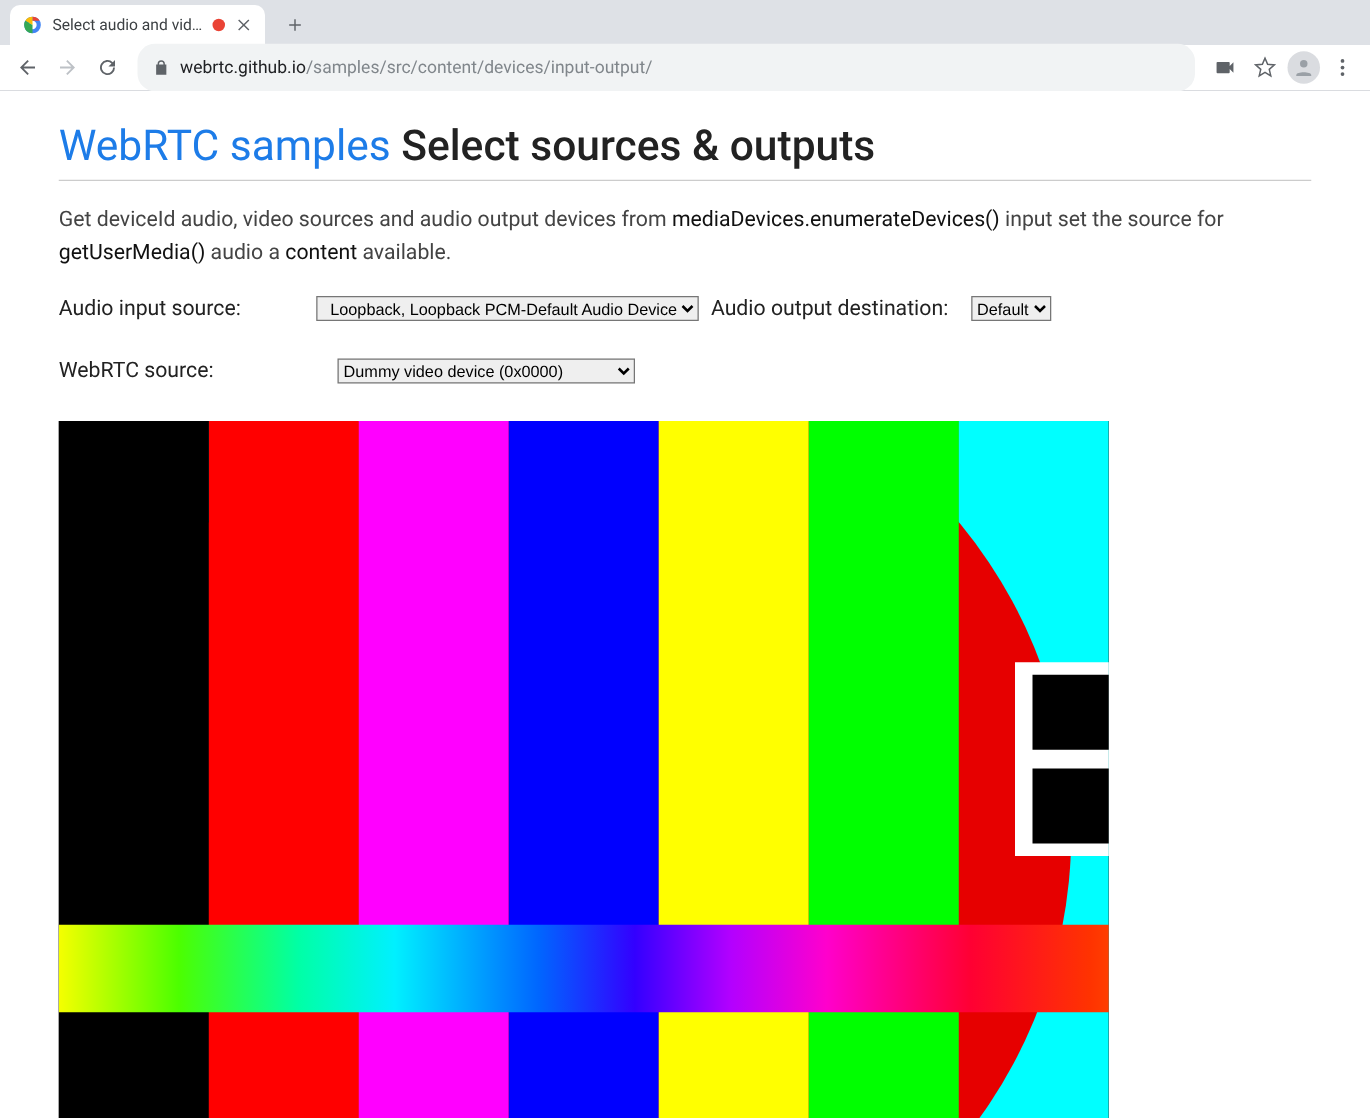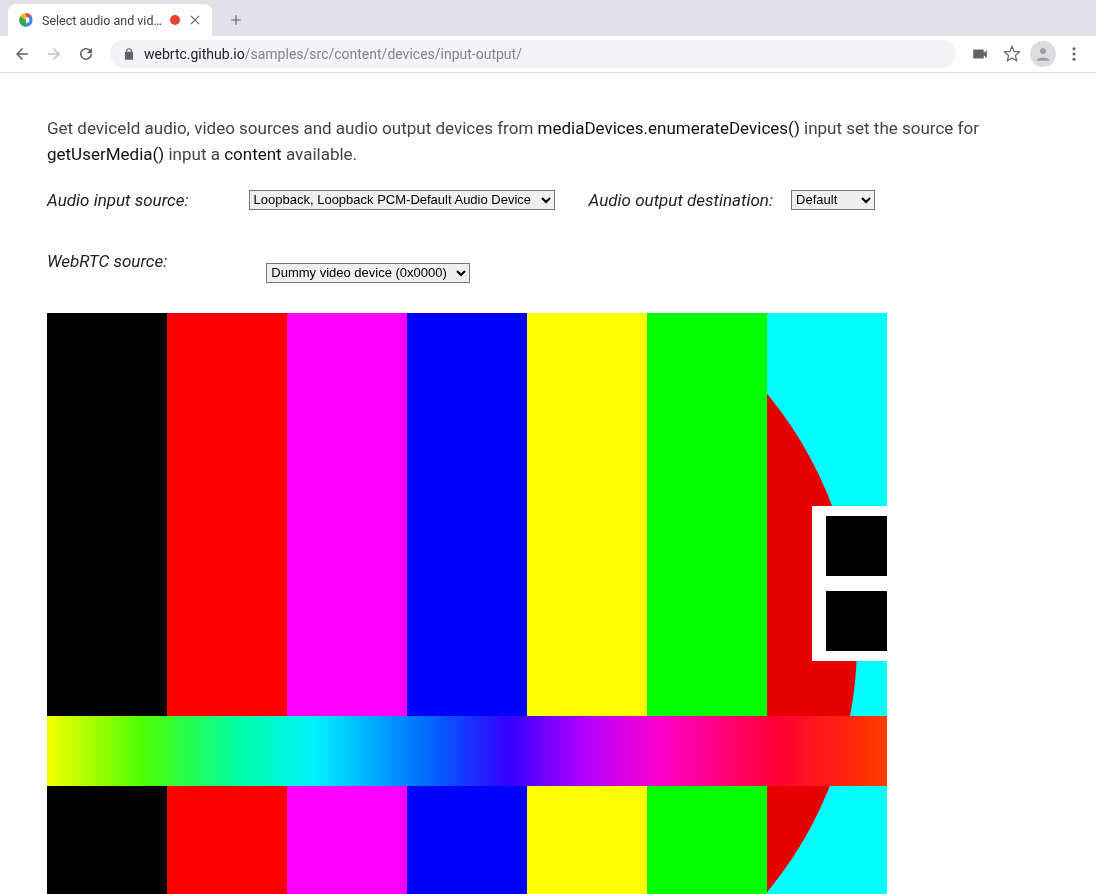--- a/index.html
+++ b/index.html
@@ -50,21 +50,21 @@
     gap: 4px;
   }
   .tbtn {
     width: 28px; height: 28px; border-radius: 50%;
     display: flex; align-items: center; justify-content: center;
     color: #5f6368; cursor: pointer;
   }
   .tbtn.disabled { color: #bdc1c6; cursor: default; }
   .omnibox {
     flex: 1;
-    height: 28px;
+    height: 38px;
     background: #f1f3f4;
     border-radius: 14px;
     display: flex; align-items: center;
     padding: 0 12px;
     font-size: 14px;
     color: #202124;
     gap: 8px;
     margin: 0 6px;
   }
   .lock { width: 14px; height: 14px; color: #5f6368; flex: 0 0 14px; }
@@ -95,32 +95,32 @@
   h1 a { color: #1d7ce8; text-decoration: none; font-weight: 400; }
   .intro {
     font-size: 17px;
     line-height: 1.55;
     color: #444;
     margin: 18px 0 22px 0;
   }
   .intro .code { color: #111; }
   .controls { font-size: 17px; color: #222; }
   .ctrl-row { display: flex; align-items: center; margin-bottom: 30px; }
-  .ctrl-row label { display: inline-block; font-style: italic; }
+  .ctrl-row label { display: inline-block; }
   .ctrl-row select {
     font-family: Arial, sans-serif;
     font-size: 13px;
     background: #efefef;
     border: 1px solid #767676;
     height: 20px;
   }
-  #audioSource { width: 306px; margin-left: 60px; }
-  #audioOutLbl { margin-left: 34px; }
-  #audioOutput { width: 84px; margin-left: 18px; }
-  #videoSource { width: 204px; margin-left: 99px; margin-top: 23px; }
+  #audioSource { width: 306px; margin-left: 60px; text-align: right; }
+  #audioOutLbl { margin-left: 10px; }
+  #audioOutput { width: 64px; margin-left: 18px; }
+  #videoSource { width: 238px; margin-left: 99px; }
   .video-frame {
     width: 840px; height: 630px; position: relative; overflow: hidden;
     background: #000;
     margin-top: 4px;
   }
   
   .bars { position: absolute; inset: 0; display: flex; }
   .bars div { flex: 1; }
   .circle {
     position: absolute;
@@ -234,23 +234,26 @@
           <circle cx="12" cy="5" r="2" fill="currentColor"></circle>
           <circle cx="12" cy="12" r="2" fill="currentColor"></circle>
           <circle cx="12" cy="19" r="2" fill="currentColor"></circle>
         </svg>
     </div>
   </div>
 
   <div class="viewport">
     <div class="content">
 
+      <h1>
+        <a href="#">WebRTC samples</a><span> Select sources &amp; outputs</span>
+      </h1>
 
       <p class="intro">
-        <span>Get deviceId audio, video sources and audio output devices from </span><span class="code">mediaDevices.enumerateDevices()</span><span> input set the source for </span><span class="code">getUserMedia()</span><span> input a </span><span class="code">content</span><span> available.</span>
+        <span>Get deviceId audio, video sources and audio output devices from </span><span class="code">mediaDevices.enumerateDevices()</span><span> input set the source for </span><span class="code">getUserMedia()</span><span> audio a </span><span class="code">content</span><span> available.</span>
       </p>
 
       <div class="controls">
         <div class="ctrl-row">
           <label>Audio input source:</label>
           <select id="audioSource">
             <option>Loopback, Loopback PCM-Default Audio Device</option>
           </select>
           <label id="audioOutLbl">Audio output destination:</label>
           <select id="audioOutput">

